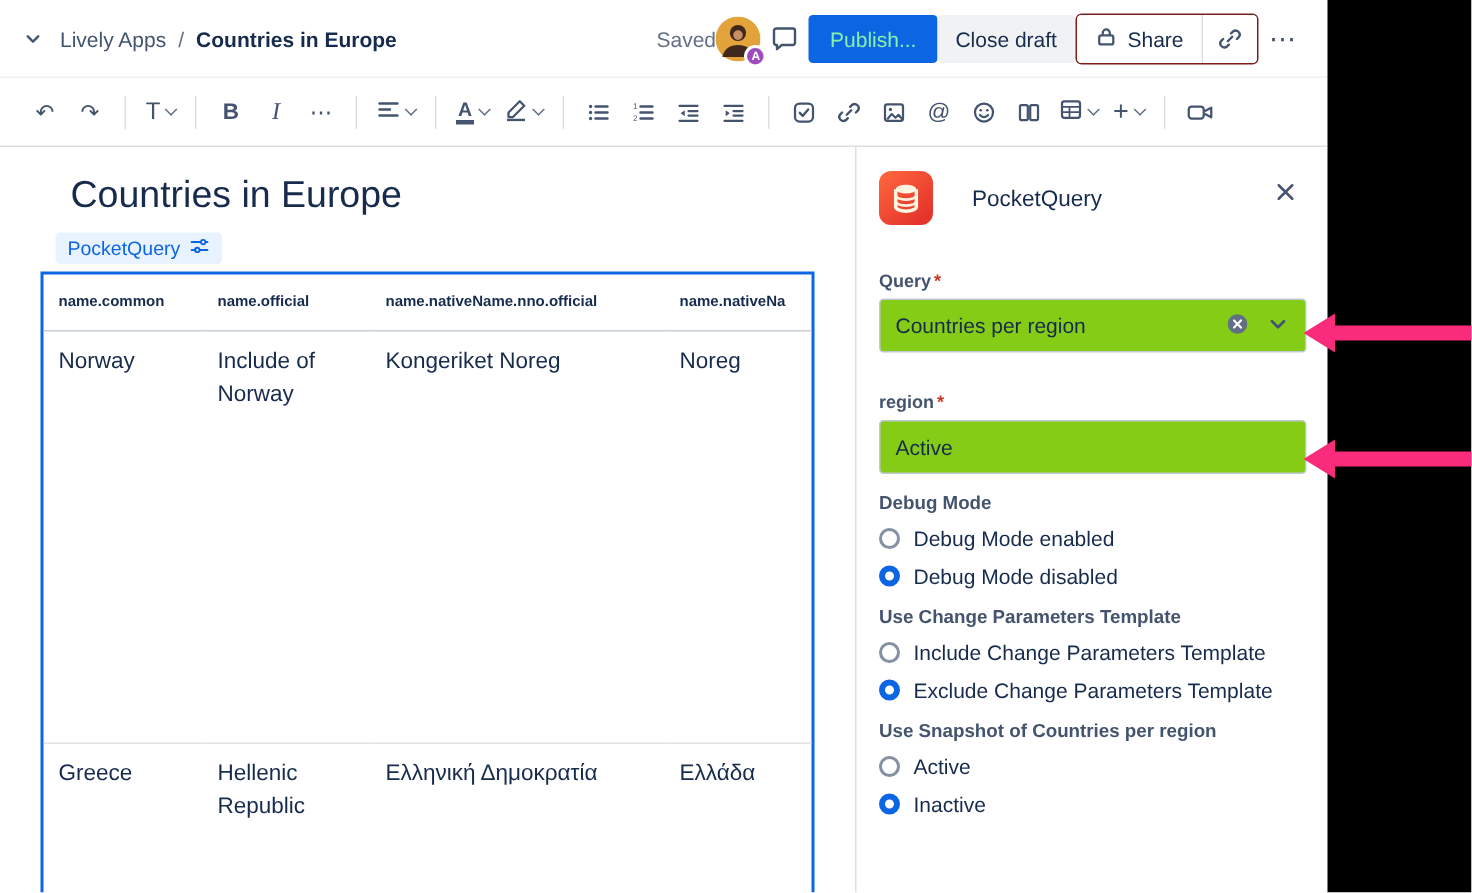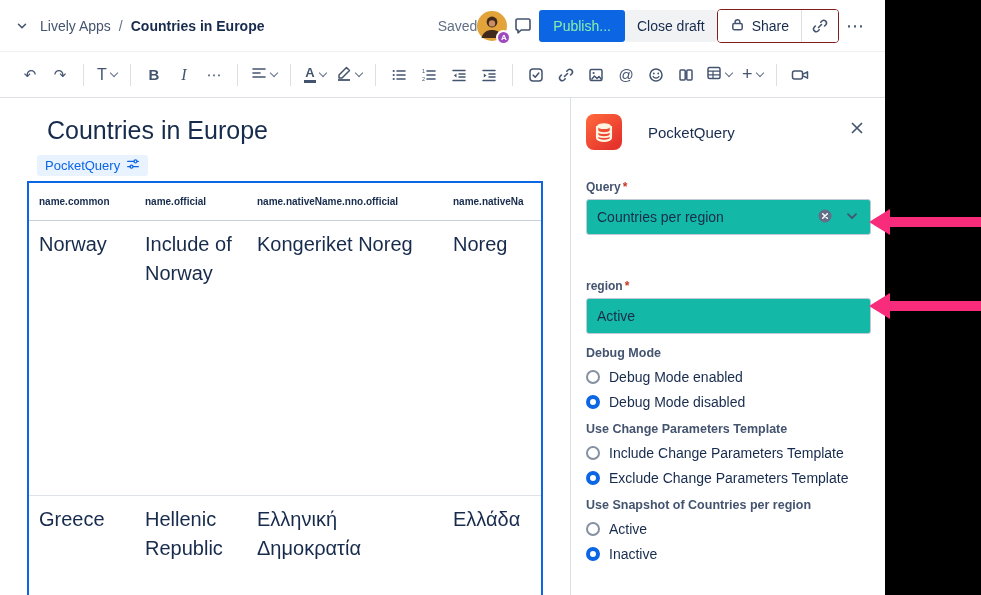--- a/index.html
+++ b/index.html
@@ -55,39 +55,39 @@
   .main{display:flex;height:497px}
   .editor{width:570px;padding-top:18px;overflow:hidden}
   .page-title{margin-left:47px;font-size:25px;font-weight:500;line-height:1.15;color:#172B4D}
   .chip-row{margin:10px 0 0 37px}
   .chip{display:inline-flex;align-items:center;gap:6px;background:#E9F2FF;color:#0C66E4;
     font-size:13px;font-weight:500;border-radius:3px;padding:2px 8px;cursor:pointer;height:21px}
   .table-wrap{margin:5px 0 0 27px;width:516px;height:430px;border:2px solid #0C66E4;overflow:hidden;background:#fff}
   table{border-collapse:collapse;table-layout:fixed;width:640px}
   th{font-size:10px;font-weight:700;text-align:left;padding:0 10px;white-space:nowrap;
     border-bottom:1px solid #C8CFD9;height:38px;color:#172B4D;overflow:hidden}
-  td{font-size:20px;vertical-align:top;padding:9px 10px;line-height:1.45;color:#172B4D}
+  td{font-size:15px;vertical-align:top;padding:9px 10px;line-height:1.45;color:#172B4D}
   tr.r1 td{height:275px;border-bottom:1px solid #DFE3E8}
   tr.r2 td{height:170px}
 
   
   .panel{width:315px;border-left:1px solid #DCDFE4;padding:16px 14px 0 15px;background:#fff}
   .panel-head{display:flex;align-items:flex-start;gap:26px}
   .pq-icon{width:36px;height:36px;border-radius:8px;flex:none;
     background:linear-gradient(140deg,#FF6A3D 0%,#E5342C 85%);
     display:flex;align-items:center;justify-content:center}
   .panel-title{font-size:15px;color:#172B4D;align-self:center}
   .panel-close{margin-left:auto;background:none;border:none;cursor:pointer;width:28px;height:28px;
     display:flex;align-items:center;justify-content:center;border-radius:3px}
   .field{margin-top:30px}
-  .field + .field{margin-top:44px}
+  .field + .field{margin-top:26px}
   .f-label{font-size:12px;font-weight:700;color:#44546F;display:block;margin-bottom:5px}
   .req{color:#CA3521;margin-left:2px}
   .select,.tinput{height:36px;border:1px solid #C2C9D6;border-radius:3px;display:flex;
-    align-items:center;padding:0 10px;font-size:14px;background:#14b8a6}
+    align-items:center;padding:0 10px;font-size:14px;background:#84cc16}
   .select{cursor:pointer}
   .val{flex:1;color:#172B4D}
   .sel-icons{display:flex;align-items:center;gap:11px}
   .grp{margin-top:12px}
   .g-label{font-size:12.5px;font-weight:700;color:#44546F}
   .radio-row{display:flex;align-items:center;gap:9px;margin-top:9px;font-size:14px;cursor:pointer;height:16px}
   .radio{width:14px;height:14px;border-radius:50%;border:2px solid #8590A2;background:#fff;flex:none}
   .radio.on{border:4px solid #0C66E4}
 
   

